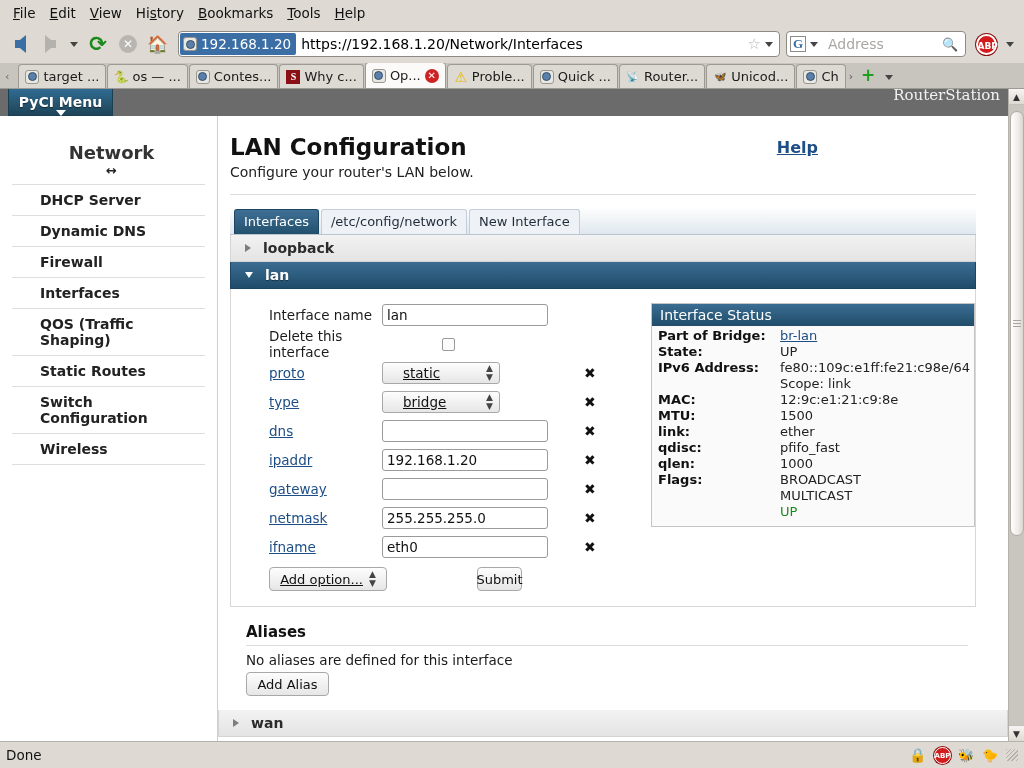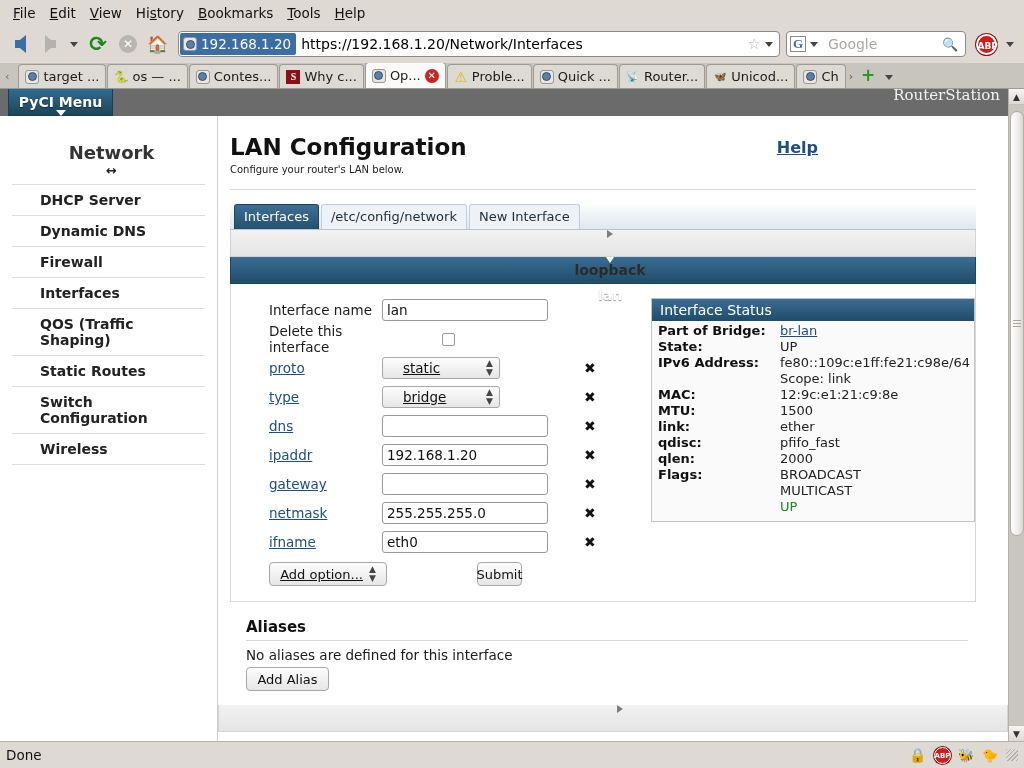--- a/index.html
+++ b/index.html
@@ -262,21 +262,21 @@
   }
   .page-title {
     font-size: 23px; font-weight: bold; color:#111;
     margin: 0 0 4px 0;
   }
   .help-link {
     position:absolute; right: 190px; top: 22px;
     color:#1d4e86; font-size:16px; font-weight:bold;
     text-decoration:underline;
   }
-  .page-sub { font-size:10px; color:#222; margin-bottom: 14px;}
+  .page-sub { font-size:14px; color:#222; margin-bottom: 14px;}
   .hr { border-top:1px solid #dcdcdc; margin: 0 0 14px 0;}
 
   
   .tabs-row {
     display:flex; align-items:flex-end;
     border-bottom: 1px solid #b9c6d2;
     background: linear-gradient(to bottom,#fdfdfd,#dfe7ee);
     padding-left: 4px;
     height: 26px;
   }
@@ -297,22 +297,21 @@
     color:#fff;
     border-color:#1c4563;
   }
 
   
   .acc-head {
     height: 27px;
     display:flex; align-items:center;
     font-size: 14px; font-weight: bold;
     padding-left: 14px;
-    gap: 24px;
-    flex-direction: column;
+    gap: 12px;
   }
   .acc-head.collapsed {
     background: linear-gradient(to bottom,#f2f2f2,#e4e4e4);
     border: 1px solid #d4d4d4;
     border-top:none;
     color:#2b2b2b;
   }
   .acc-head.expanded {
     background: linear-gradient(to bottom,#3b6d93,#1f4c69);
     color:#fff;
@@ -490,21 +489,21 @@
         <span>192.168.1.20</span>
       </div>
       <div class="urltext">https://192.168.1.20/Network/Interfaces</div>
       <span class="star-ico">☆</span>
       <span class="urlcaret"></span>
     </div>
 
     <div class="searchbar">
       <span class="g-ico">G</span>
       <span class="dropcaret"></span>
-      <div class="searchtext">Google</div>
+      <div class="searchtext">Address</div>
       <span class="mag-ico">🔍</span>
     </div>
 
     <div class="navbtn">
       <span class="abp-ico">ABP</span>
     </div>
     <div class="dropcaret"></div>
   </div>
 
   <div class="tabstrip">
@@ -701,21 +700,21 @@
                   <div class="srow">
                     <span class="skey">link:</span>
                     <span class="sval">ether</span>
                   </div>
                   <div class="srow">
                     <span class="skey">qdisc:</span>
                     <span class="sval">pfifo_fast</span>
                   </div>
                   <div class="srow">
                     <span class="skey">qlen:</span>
-                    <span class="sval">2000</span>
+                    <span class="sval">1000</span>
                   </div>
                   <div class="srow">
                     <span class="skey">Flags:</span>
                     <span class="sval">BROADCAST</span>
                   </div>
                   <div class="srow">
                     <span class="skey"></span>
                     <span class="sval">MULTICAST</span>
                   </div>
                   <div class="srow">

